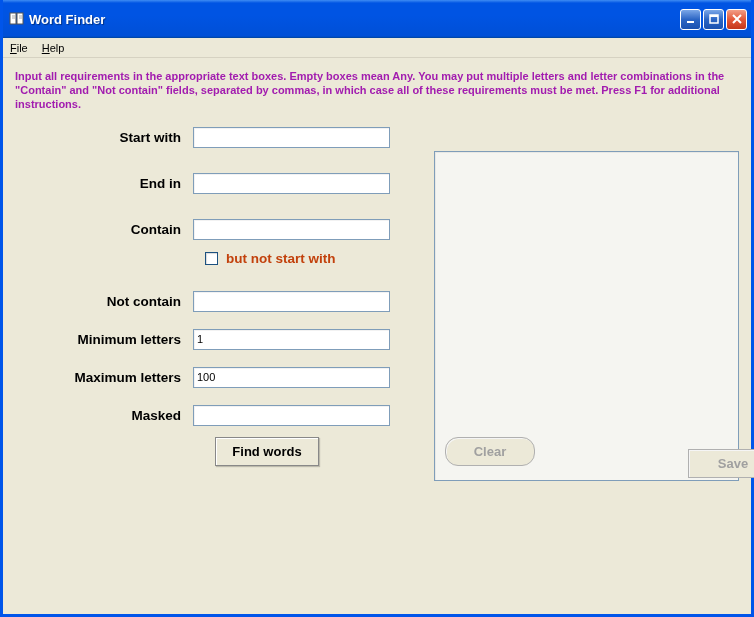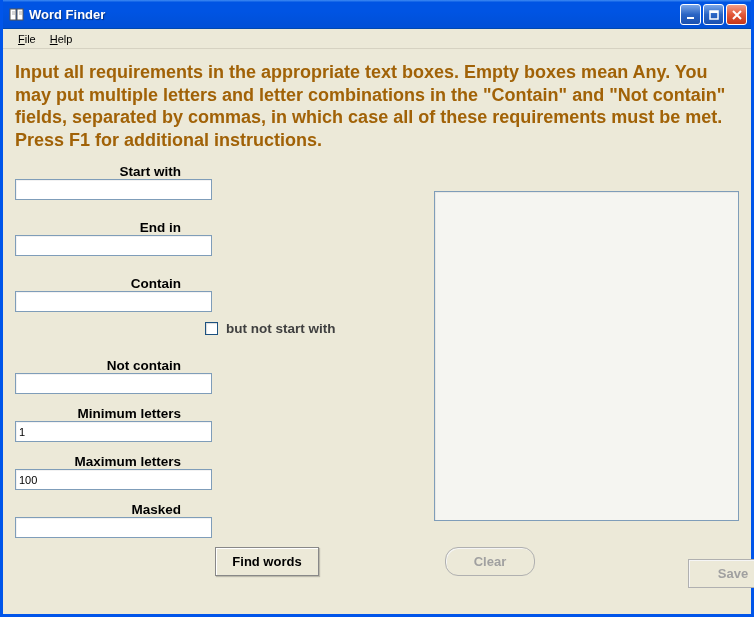--- a/index.html
+++ b/index.html
@@ -16,21 +16,21 @@
   .window {
     width: 754px;
     height: 617px;
     border: 3px solid #0055ea;
     border-top: none;
     background: #ece9d8;
     display: flex;
     flex-direction: column;
   }
   .titlebar {
-    height: 29px;
+    height: 38px;
     background: linear-gradient(to bottom, #3f8cf3 0%, #0054e3 8%, #0054e3 40%, #0050d8 88%, #0050d8 93%, #0050d8 95%, #00449a 100%);
     display: flex;
     align-items: center;
     padding: 0 4px 0 6px;
     color: white;
   }
   .title-icon {
     width: 16px;
     height: 16px;
     margin-right: 4px;
@@ -60,50 +60,50 @@
     background: linear-gradient(to bottom, #7ba7e8 0%, #2b65c4 50%, #1a51b0 100%);
   }
   .title-btn.red {
     background: linear-gradient(to bottom, #f19e87 0%, #e35839 50%, #c4371a 100%);
   }
   .menubar {
     height: 20px;
     background: #ece9d8;
     display: flex;
     align-items: center;
-    padding: 0 8px;
+    padding: 0 0;
     border-bottom: 1px solid #d6d2c2;
     font-size: 11px;
   }
   .menu-item {
     padding: 2px 7px;
     cursor: pointer;
   }
   .menu-item u { text-decoration: underline; }
   .content {
     flex: 1;
     padding: 12px 12px 8px 12px;
     position: relative;
   }
   .instructions {
-    color: #a16207;
-    font-size: 18px;
+    color: #a21caf;
+    font-size: 11px;
     font-family: Arial, sans-serif;
     font-weight: bold;
     line-height: 1.25;
     margin-bottom: 10px;
   }
   .form-area {
     position: relative;
   }
   .row {
     display: flex;
+    align-items: center;
     padding: 3px 0;
     min-height: 32px;
-    flex-direction: column;
   }
   .label {
     width: 178px;
     text-align: right;
     padding-right: 12px;
     font-size: 13.5px;
     font-family: Arial, sans-serif;
     font-weight: bold;
     color: #000;
   }
@@ -130,21 +130,21 @@
     border: 1px solid #1c5180;
     background: #fff;
     margin-right: 8px;
     cursor: pointer;
     box-shadow: inset 1px 1px 1px rgba(0,0,0,0.15);
   }
   .check-label {
     font-size: 13.5px;
     font-family: Arial, sans-serif;
     font-weight: bold;
-    color: #404040;
+    color: #c2410c;
   }
   .results-box {
     position: absolute;
     left: 419px;
     top: 30px;
     width: 305px;
     height: 330px;
     border: 1px solid #7f9db9;
     background: #f5f5f1;
     box-shadow: inset 1px 1px 0 rgba(0,0,0,0.05);

